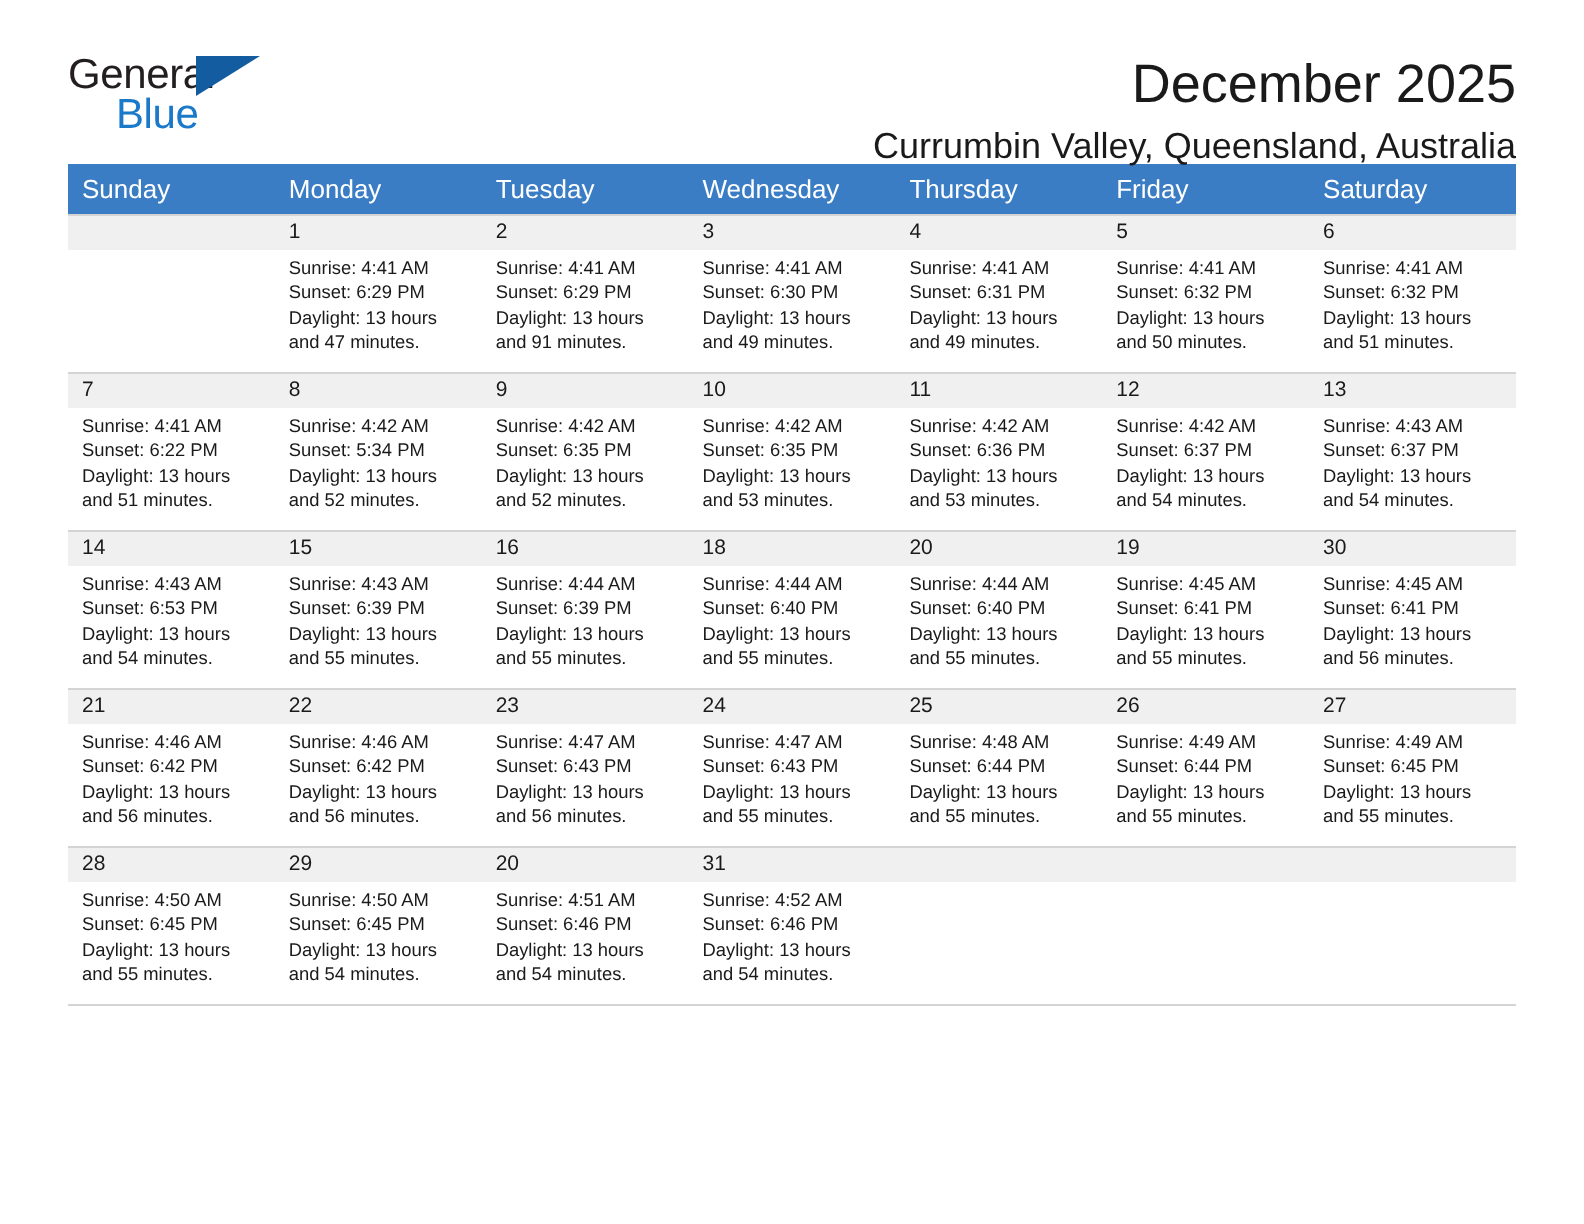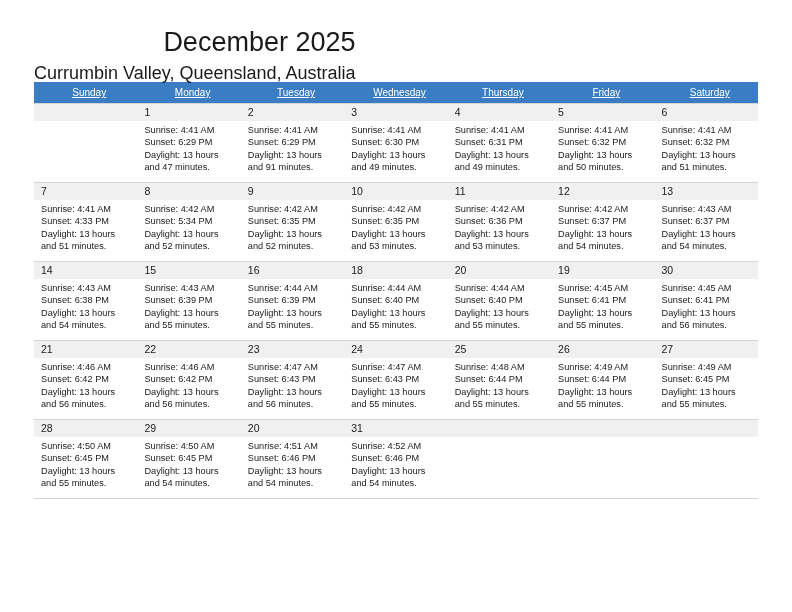--- a/index.html
+++ b/index.html
@@ -88,27 +88,26 @@
   
   .calendar {
     width: 724px;
     border-collapse: collapse;
     table-layout: fixed;
     margin-top: 10px;
   }
   .calendar th {
     background: #3b7dc4;
     color: #ffffff;
-    font-size: 10px;
+    font-size: 13px;
     font-weight: normal;
-    text-align: center;
+    text-align: left;
     padding: 5px 0 5px 7px;
     height: 11px;
     border: none;
-    text-decoration: underline;
   }
   .calendar td {
     vertical-align: top;
     border-top: 1px solid #d4d4d4;
     border-bottom: 1px solid #d4d4d4;
     padding: 0;
     height: 78px;
     width: 103.4px;
     background: #ffffff;
   }
@@ -134,20 +133,25 @@
     background: #f0f0f0;
   }
 </style>
 </head>
 <body>
 
 <div class="page">
 
   <div class="topbar">
 
+    <div class="logo">
+      <div class="logo-general">General</div>
+      <div class="logo-tri"></div>
+      <div class="logo-blue">Blue</div>
+    </div>
 
     <div class="title-wrap">
       <div class="cal-title">December 2025</div>
       <div class="cal-subtitle">Currumbin Valley, Queensland, Australia</div>
     </div>
 
   </div>
 
   <table class="calendar">
     <thead>
@@ -220,21 +224,21 @@
               <div>Daylight: 13 hours</div>
               <div>and 51 minutes.</div>
             </div>
           </td>
         </tr>
         <tr>
           <td>
             <div class="daynum-bar">7</div>
             <div class="cell-body">
               <div>Sunrise: 4:41 AM</div>
-              <div>Sunset: 4:33 PM</div>
+              <div>Sunset: 6:22 PM</div>
               <div>Daylight: 13 hours</div>
               <div>and 51 minutes.</div>
             </div>
           </td>
           <td>
             <div class="daynum-bar">8</div>
             <div class="cell-body">
               <div>Sunrise: 4:42 AM</div>
               <div>Sunset: 5:34 PM</div>
               <div>Daylight: 13 hours</div>
@@ -285,21 +289,21 @@
               <div>Daylight: 13 hours</div>
               <div>and 54 minutes.</div>
             </div>
           </td>
         </tr>
         <tr>
           <td>
             <div class="daynum-bar">14</div>
             <div class="cell-body">
               <div>Sunrise: 4:43 AM</div>
-              <div>Sunset: 6:38 PM</div>
+              <div>Sunset: 6:53 PM</div>
               <div>Daylight: 13 hours</div>
               <div>and 54 minutes.</div>
             </div>
           </td>
           <td>
             <div class="daynum-bar">15</div>
             <div class="cell-body">
               <div>Sunrise: 4:43 AM</div>
               <div>Sunset: 6:39 PM</div>
               <div>Daylight: 13 hours</div>

